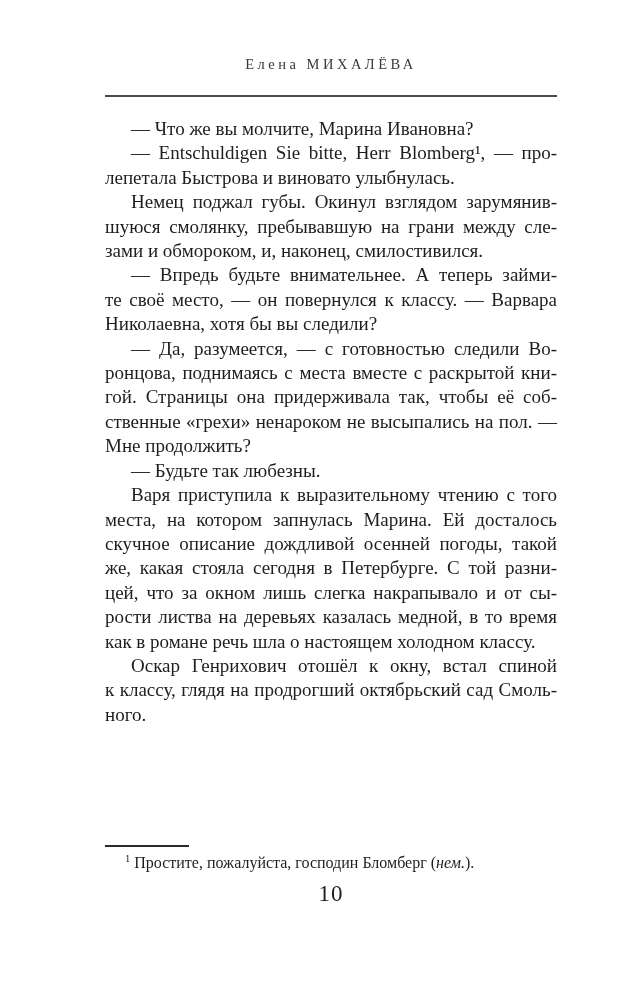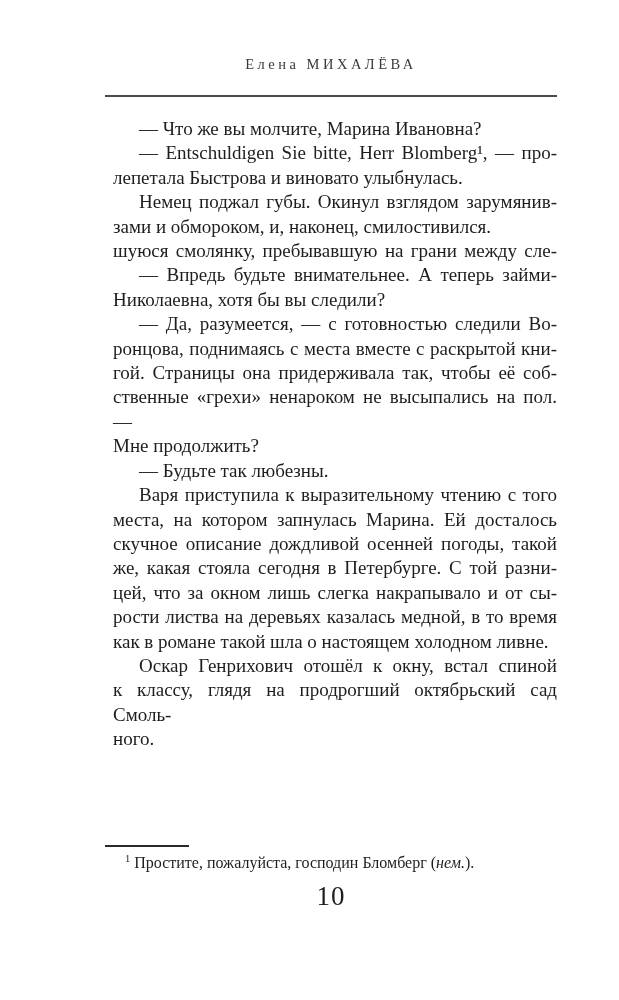--- a/index.html
+++ b/index.html
@@ -45,21 +45,20 @@
     font-size: 19px;
     line-height: 24.4px;
     color: var(--text-color);
   }
   .para { margin: 0; }
   .line {
     text-align: justify;
     text-align-last: justify;
     -moz-text-align-last: justify;
     white-space: normal;
-    margin-left: 8px;
   }
   .line.last { text-align-last: left; -moz-text-align-last: left; }
   .line.first { text-indent: 26px; }
   .footnote-rule {
     position: absolute;
     left: 105px;
     top: 845px;
     width: 84px;
     height: 2px;
     background: #2a2a2a;
@@ -79,21 +78,21 @@
     line-height: 0;
     margin-right: 4px;
   }
   .fn-italic { font-style: italic; font-family: Liberation Serif, serif; }
   .page-number {
     position: absolute;
     left: 105px;
     top: 881px;
     width: 452px;
     text-align: center;
-    font-size: 27px;
+    font-size: 23px;
     letter-spacing: 1px;
     color: var(--text-color);
   }
 </style>
 </head>
 <body>
 
 <div class="page">
 
   <div class="column running-header">Елена МИХАЛЁВА</div>
@@ -103,45 +102,46 @@
   <div class="column text-block">
       <div class="para">
         <div class="line first last">— Что же вы молчите, Марина Ивановна?</div>
       </div>
       <div class="para">
         <div class="line first">— Entschuldigen Sie bitte, Herr Blomberg¹, — про-</div>
         <div class="line last">лепетала Быстрова и виновато улыбнулась.</div>
       </div>
       <div class="para">
         <div class="line first">Немец поджал губы. Окинул взглядом зарумянив-</div>
+        <div class="line">шуюся смолянку, пребывавшую на грани между сле-</div>
         <div class="line last">зами и обмороком, и, наконец, смилостивился.</div>
-        <div class="line">шуюся смолянку, пребывавшую на грани между сле-</div>
       </div>
       <div class="para">
         <div class="line first">— Впредь будьте внимательнее. А теперь займи-</div>
+        <div class="line">те своё место, — он повернулся к классу. — Варвара</div>
         <div class="line last">Николаевна, хотя бы вы следили?</div>
       </div>
       <div class="para">
         <div class="line first">— Да, разумеется, — с готовностью следили Во-</div>
         <div class="line">ронцова, поднимаясь с места вместе с раскрытой кни-</div>
         <div class="line">гой. Страницы она придерживала так, чтобы её соб-</div>
         <div class="line">ственные «грехи» ненароком не высыпались на пол. —</div>
         <div class="line last">Мне продолжить?</div>
       </div>
       <div class="para">
         <div class="line first last">— Будьте так любезны.</div>
       </div>
       <div class="para">
         <div class="line first">Варя приступила к выразительному чтению с того</div>
         <div class="line">места, на котором запнулась Марина. Ей досталось</div>
         <div class="line">скучное описание дождливой осенней погоды, такой</div>
         <div class="line">же, какая стояла сегодня в Петербурге. С той разни-</div>
         <div class="line">цей, что за окном лишь слегка накрапывало и от сы-</div>
         <div class="line">рости листва на деревьях казалась медной, в то время</div>
-        <div class="line last">как в романе такой шла о настоящем холодном ливне.</div>
+        <div class="line last">как в романе речь шла о настоящем холодном классу.</div>
       </div>
       <div class="para">
         <div class="line first">Оскар Генрихович отошёл к окну, встал спиной</div>
         <div class="line">к классу, глядя на продрогший октябрьский сад Смоль-</div>
         <div class="line last">ного.</div>
       </div>
     </div>
 
   <div class="footnote-rule"></div>
 

